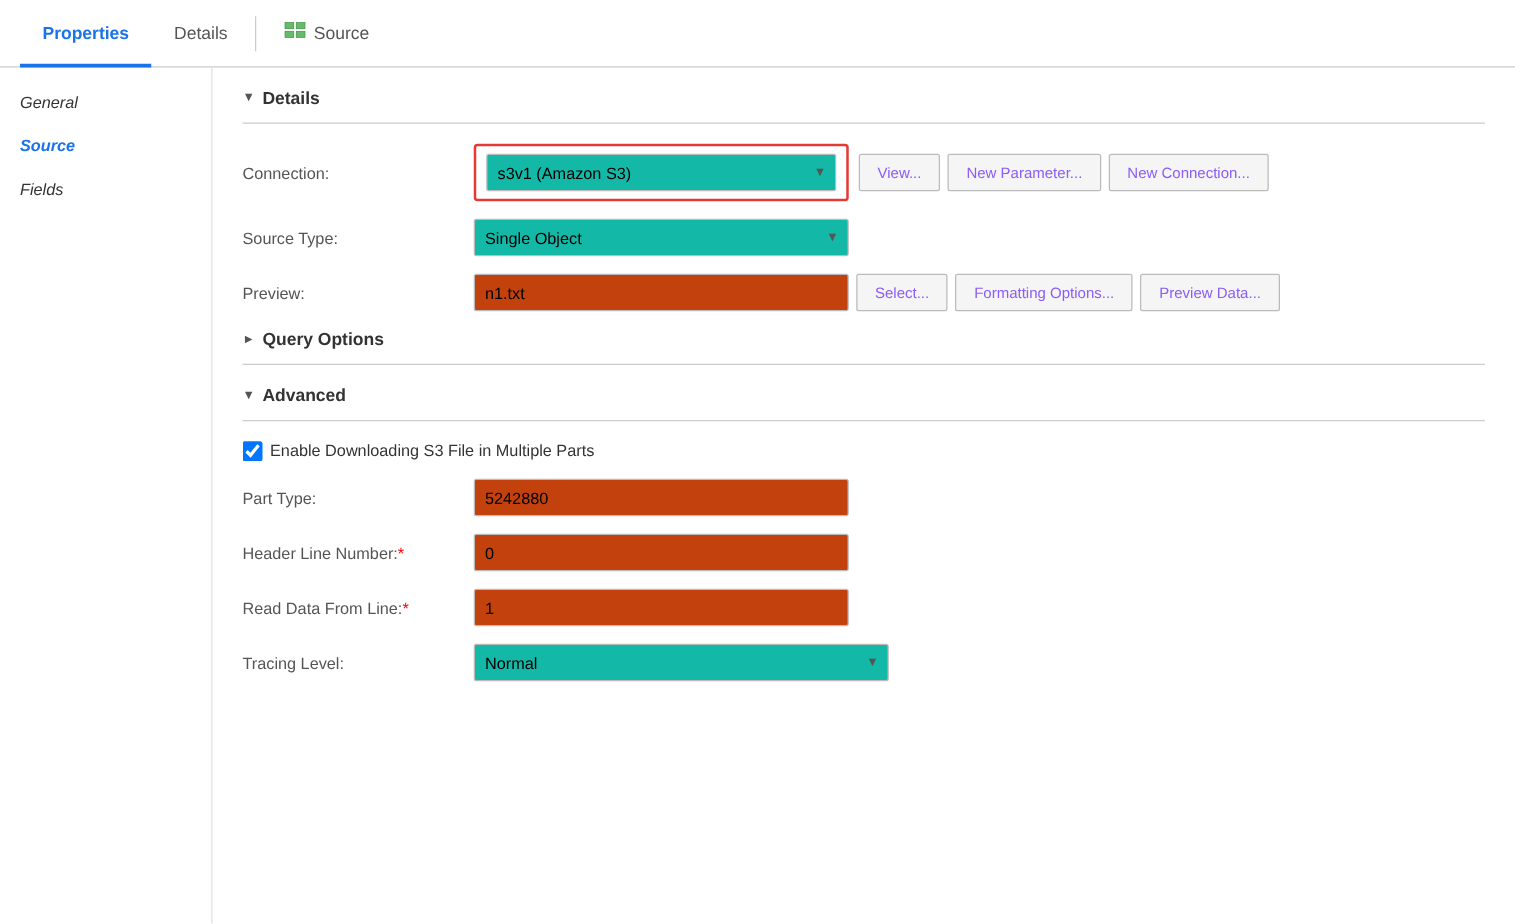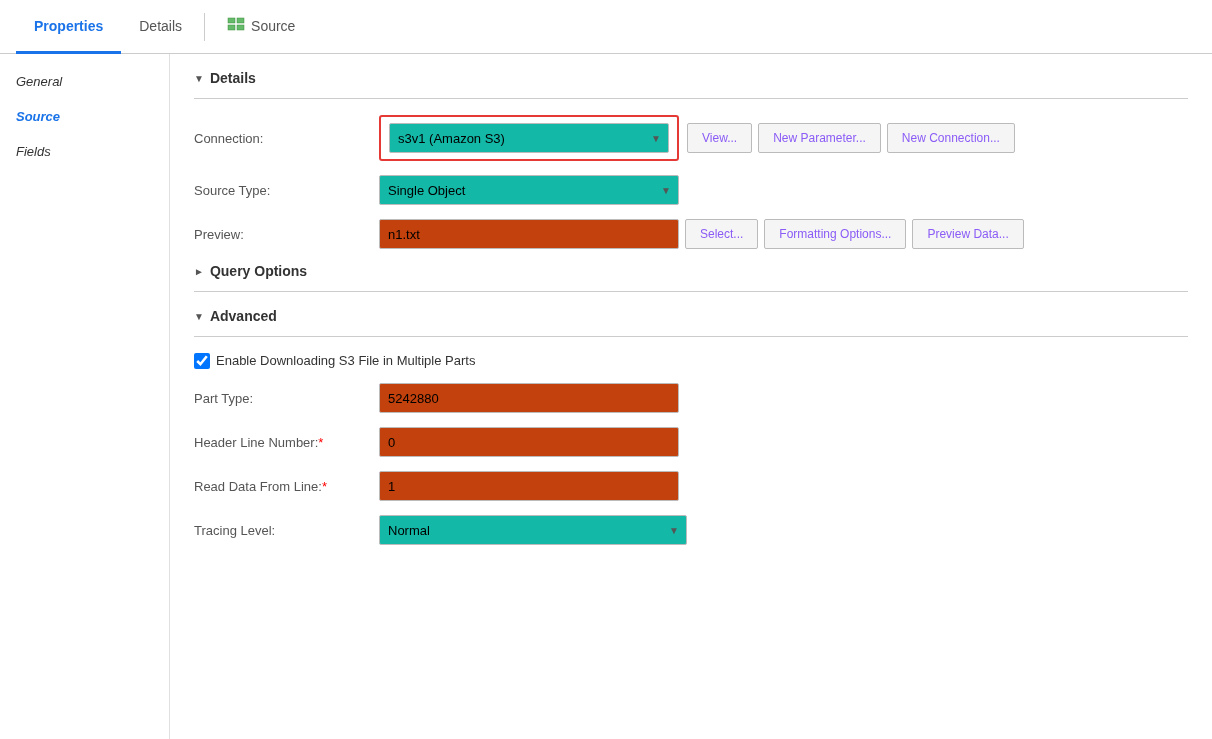--- a/index.html
+++ b/index.html
@@ -374,21 +374,21 @@
     <div class="form-row">
       <div class="form-label">
         <span>Read Data From Line:</span><span class="required">*</span>
       </div>
       <input class="form-input" type="text" value="1" style="">
     </div>
 
     <div class="form-row">
       <div class="form-label">Tracing Level:</div>
       <div class="tracing-select-wrap">
-        <select class="form-select" style="width:308px; padding-right:22px;">
+        <select class="form-select" style="width:332px; padding-right:22px;">
           <option>None</option>
           <option>Terse</option>
           <option selected="">Normal</option>
           <option>Verbose</option>
           <option>Full</option>
         </select>
         <span class="dropdown-arrow">▼</span>
       </div>
     </div>
 

